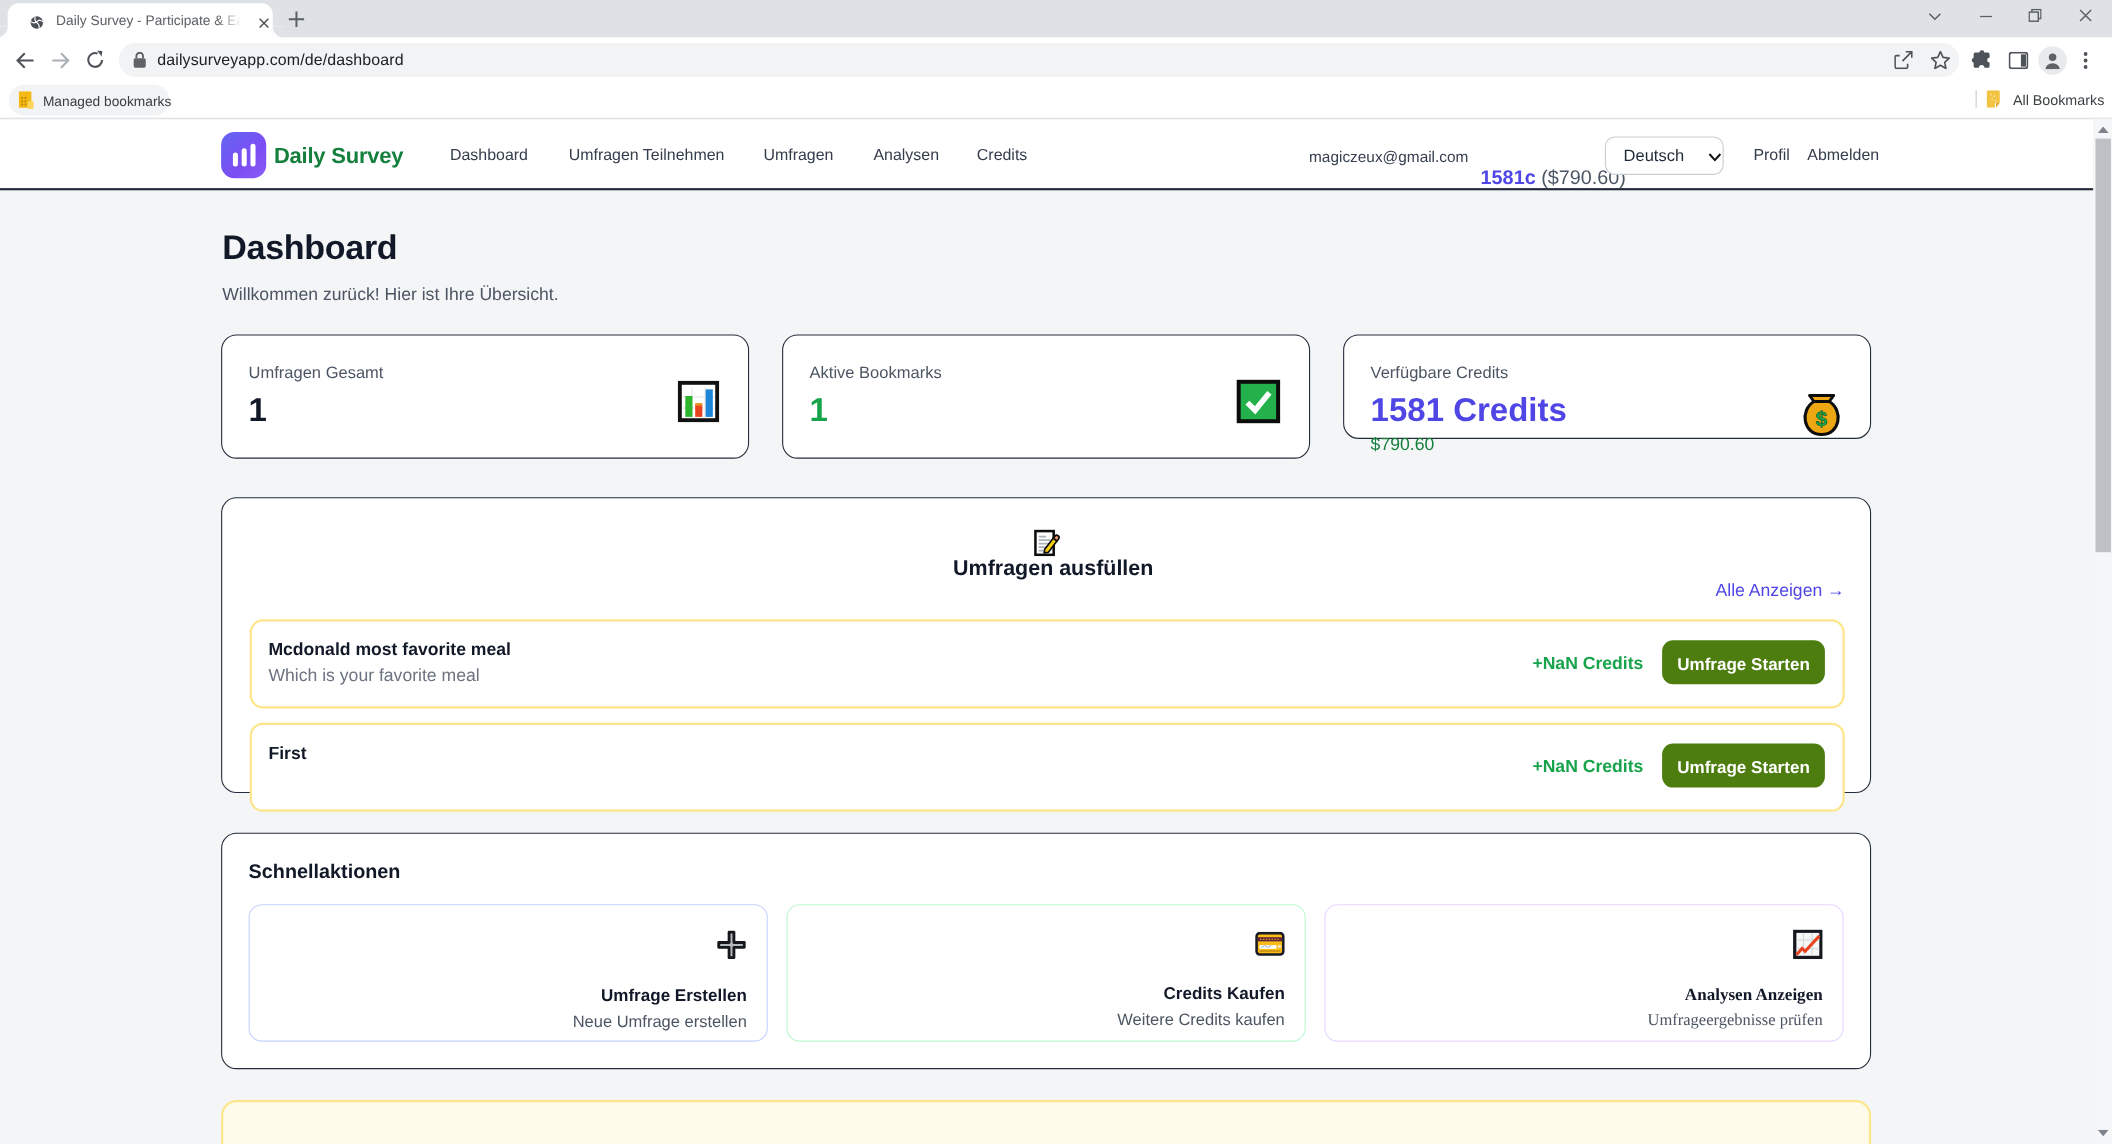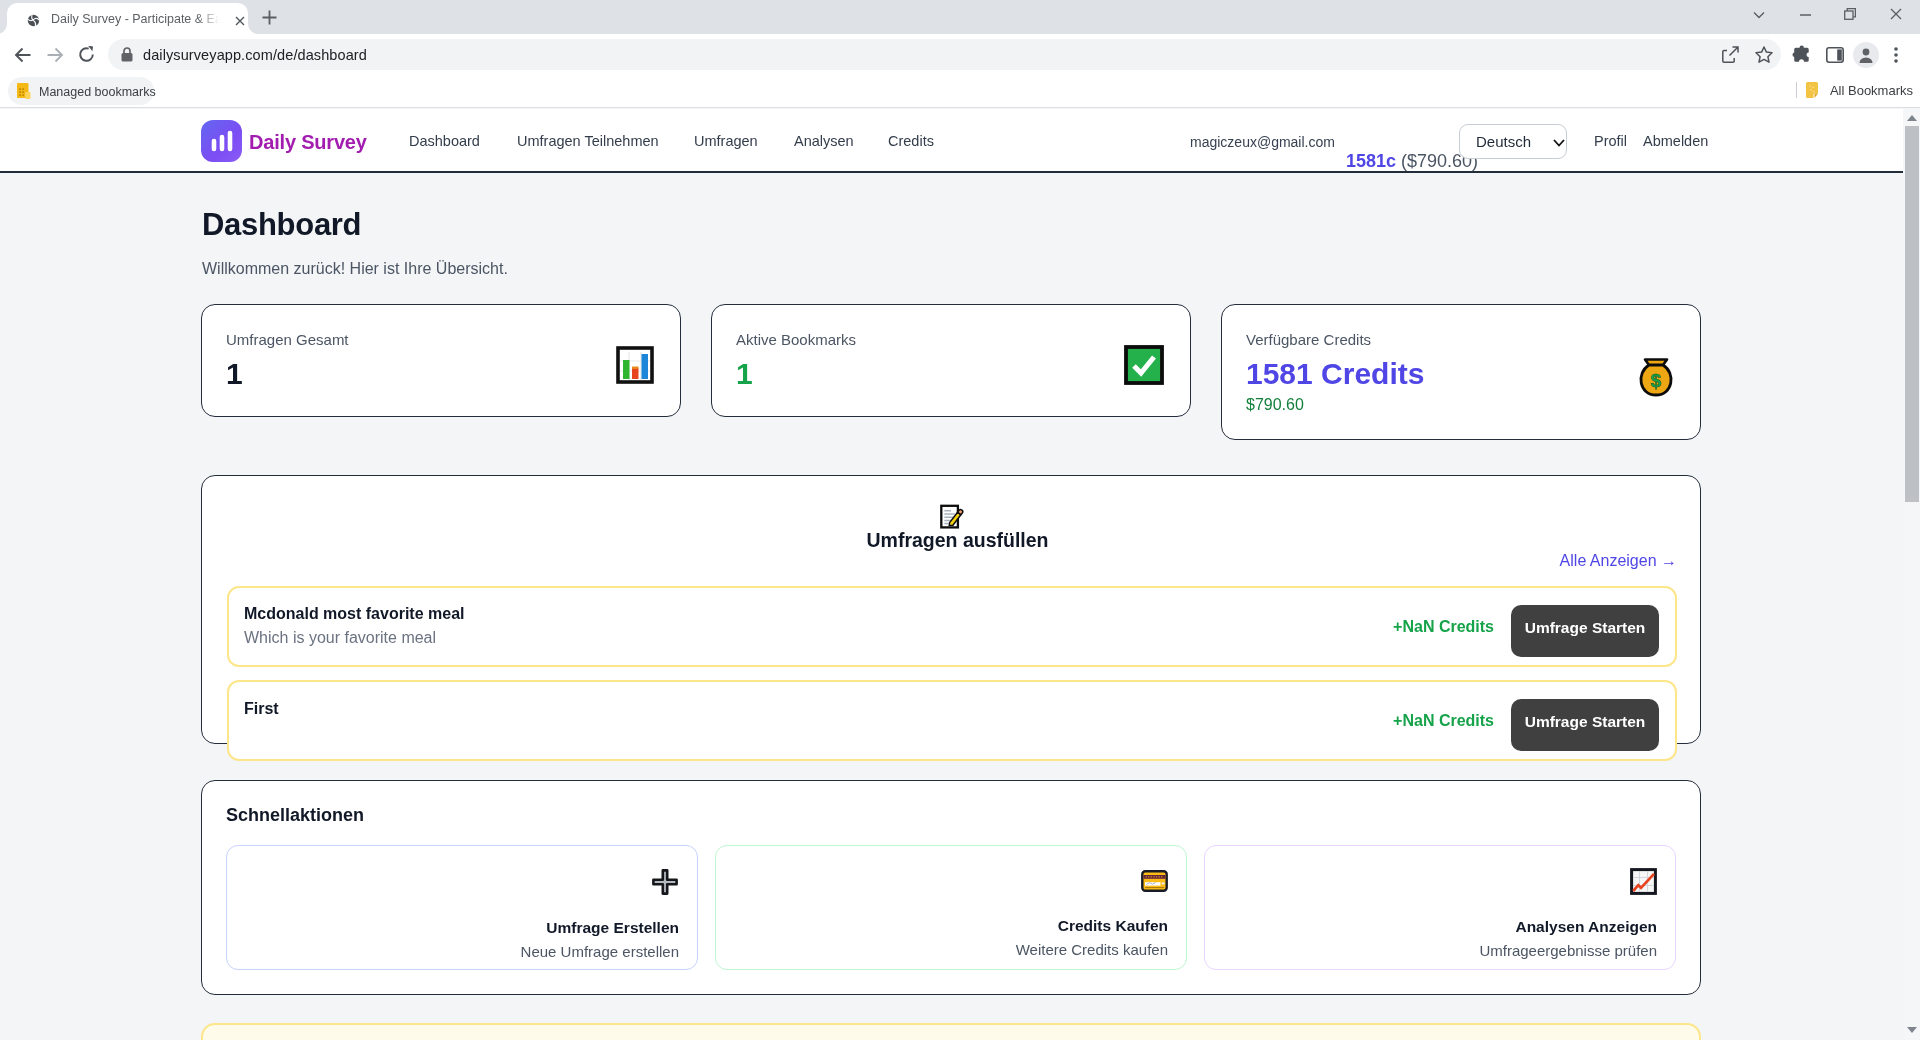--- a/index.html
+++ b/index.html
@@ -22,21 +22,21 @@
 #urlpill { position:absolute; left:108px; top:5px; width:1673px; height:31px; border-radius:16px; background:#f1f3f4; }
 #urltext { position:absolute; left:143px; top:13px; font-size:14.5px; color:#202124; letter-spacing:0.1px; }
 #bookmarks { position:absolute; left:0; top:75px; width:1920px; height:33px; background:#fff; border-bottom:1px solid #dcdee2;text-decoration:underline; }
 #mbchip { position:absolute; left:8px; top:2px; width:146px; height:28px; background:#f1f3f4; border-radius:14px; }
 #mbchip span { position:absolute; left:31px; top:7.5px; font-size:12.5px; color:#3c4043; white-space:nowrap; }
 #allbm { position:absolute; right:7px; top:8px; font-size:13px; color:#3c4043; }
 
 
 #appheader { position:absolute; left:0; top:109px; width:1903px; height:63.5px; background:#fff; border-bottom:2px solid #232c3b; }
 #logo { position:absolute; left:201px; top:11px; width:41px; height:42px; border-radius:12px; background:linear-gradient(135deg,#6366f1 0%,#7c4df3 60%,#8b5cf6 100%); }
-#brand { position:absolute; left:249px; top:22px; font-size:20px; font-weight:bold; color:#a21caf; letter-spacing:-0.2px; }
+#brand { position:absolute; left:249px; top:22px; font-size:20px; font-weight:bold; color:#15803d; letter-spacing:-0.2px; }
 .navlink { position:absolute; top:24px; font-size:14.5px; color:#333d4b; }
 #hdr-email { position:absolute; left:1190px; top:25px; font-size:14px; color:#374151; }
 #hdr-credits { position:absolute; left:1346px; top:42px; font-size:18px; color:#4b5563; }
 #hdr-credits b { color:#4f46e5; font-weight:bold; }
 #langsel { position:absolute; left:1459px; top:15px; width:108px; height:35px; background:#fff; border:1px solid #c8cdd4; border-radius:9px; }
 #langsel span { position:absolute; left:16px; top:8px; font-size:15px; color:#1f2937; }
 
 #main { position:absolute; left:201px; top:174.5px; width:1501px; }
 h1.pagetitle { margin-top:32px; margin-left:1px; font-size:31px; font-weight:bold; color:#111827; letter-spacing:-0.3px; }
 p.pagesub { margin-top:17px; margin-left:1px; font-size:16px; color:#4b5563; }
@@ -52,29 +52,29 @@
 #surveycard { margin-top:35px; height:269px; padding:26px 23px 22px 25px; }
 #surveycard .hdrrow { display:flex; align-items:center;flex-direction:column; }
 #surveycard .title { font-size:19.5px; font-weight:bold; color:#111827; margin-left:11px; }
 #surveycard .alle { margin-left:auto; font-size:16px; color:#4f46e5; }
 .sitem { position:relative; margin-top:15.5px; height:81px; border:2px solid #fde68a; border-radius:12px; background:#fff; padding:14.5px 16px 0 15px; }
 .sitem + .sitem { margin-top:13.5px; }
 
 .sitem .t { font-size:16px; font-weight:bold; color:#111827; line-height:24px; }
 .sitem .d { font-size:16px; color:#6b7280; line-height:23px; margin-top:0; }
 .sitem .nan { position:absolute; right:181px; top:30px; font-size:16px; font-weight:bold; color:#16a34a; }
-.sitem .btn { position:absolute; right:16px; top:17px; width:148px; height:52px; background:#404040; border-radius:10px; color:#fff; font-size:15.5px; font-weight:bold; text-align:center; line-height:46px; }
+.sitem .btn { position:absolute; right:16px; top:17px; width:148px; height:40px; background:#4d7c0f; border-radius:10px; color:#fff; font-size:15.5px; font-weight:bold; text-align:center; line-height:46px; }
 
 #quickcard { margin-top:36px; height:215px; padding:24px; }
 #quickcard .title { font-size:18px; font-weight:bold; color:#111827; }
 #qrow { display:flex; gap:17px; margin-top:19px;text-align:right; }
 .qcard { width:473px; height:125px; border-radius:12px; background:#fff; padding:22px 18px 0 18px; }
 .qcard.c1 { border:1.5px solid #c7d2fe; }
 .qcard.c2 { border:1.5px solid #bbf7d0; }
-.qcard.c3 { border:1.5px solid #e9d5ff; }
+.qcard.c3 { border:1.5px solid #e9d5ff;font-family:Liberation Serif, serif; }
 .qcard .t { font-size:15.5px; font-weight:bold; color:#111827; margin-top:19px; }
 .qcard .d { font-size:15px; color:#4b5563; margin-top:6px; }
 
 #yellowcard { margin-top:28px; height:120px; border:2px solid #fde68a; border-radius:14px; background:#fffbeb; width:1500px; }
 
 
 #sbar { position:absolute; left:1903px; top:108px; width:17px; height:932px; background:#f4f6f8; }
 #sbar .thumb { position:absolute; left:1.5px; top:18px; width:14px; height:376px; background:#bdc1c5; }
 </style>
 </head>
@@ -235,21 +235,21 @@
     <div class="statcard" style="height:113px;">
       <div class="lbl">Aktive Bookmarks</div>
       <div class="val" style="color:#16a34a;">1</div>
       <div class="icon" style="top:40px;">
         <svg width="40" height="40" viewBox="0 0 40 40">
           <rect x="2" y="2" width="36" height="36" fill="#24b14b" stroke="#0c0c0c" stroke-width="3.8"></rect>
           <path d="M10 21 L17 28 L30 12" stroke="#fff" stroke-width="5" fill="none"></path>
         </svg>
       </div>
     </div>
-    <div class="statcard" style="height:136px;">
+    <div class="statcard" style="height:95px;">
       <div class="lbl">Verfügbare Credits</div>
       <div class="val" style="color:#4f46e5;">1581 Credits</div>
       <div class="sub">$790.60</div>
       <div class="icon" style="top:52px;">
         <svg width="36" height="40" viewBox="0 0 36 40">
           <path d="M11 8 L7 2.5 H29 L25 8" fill="#eda713" stroke="#0c0c0c" stroke-width="2.6" stroke-linejoin="round"></path>
           <path d="M11 8 C-2 16 1 38 18 38 C35 38 38 16 25 8 Z" fill="#eda713" stroke="#0c0c0c" stroke-width="2.8"></path>
           <text x="18" y="30" font-size="19" font-weight="bold" fill="#18a54c" stroke="#0c4f22" stroke-width="0.5" text-anchor="middle" font-family="Liberation Sans, sans-serif">$</text>
         </svg>
       </div>

